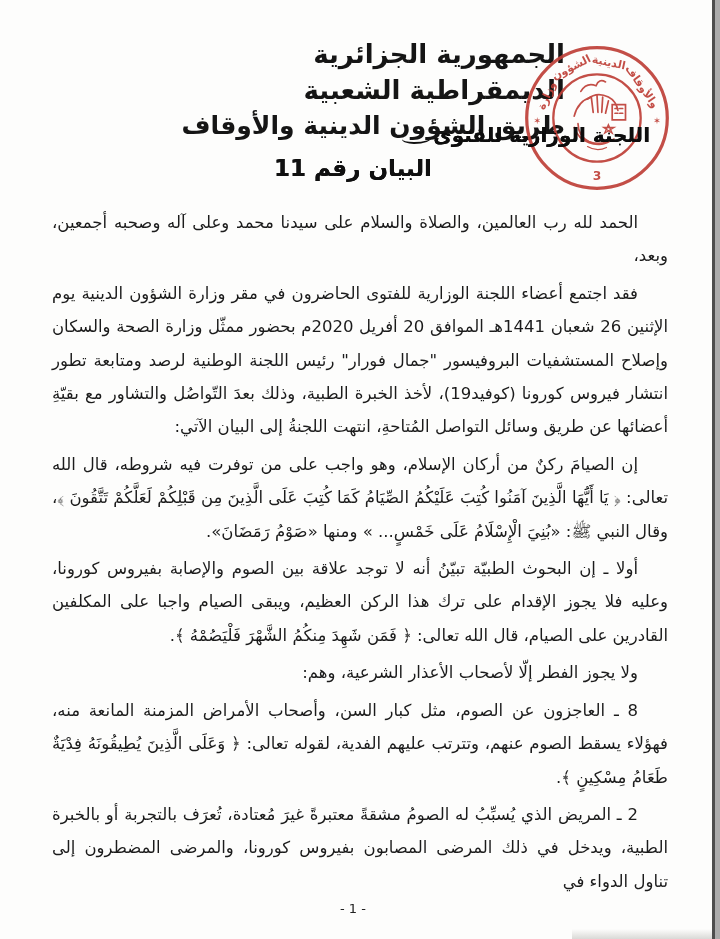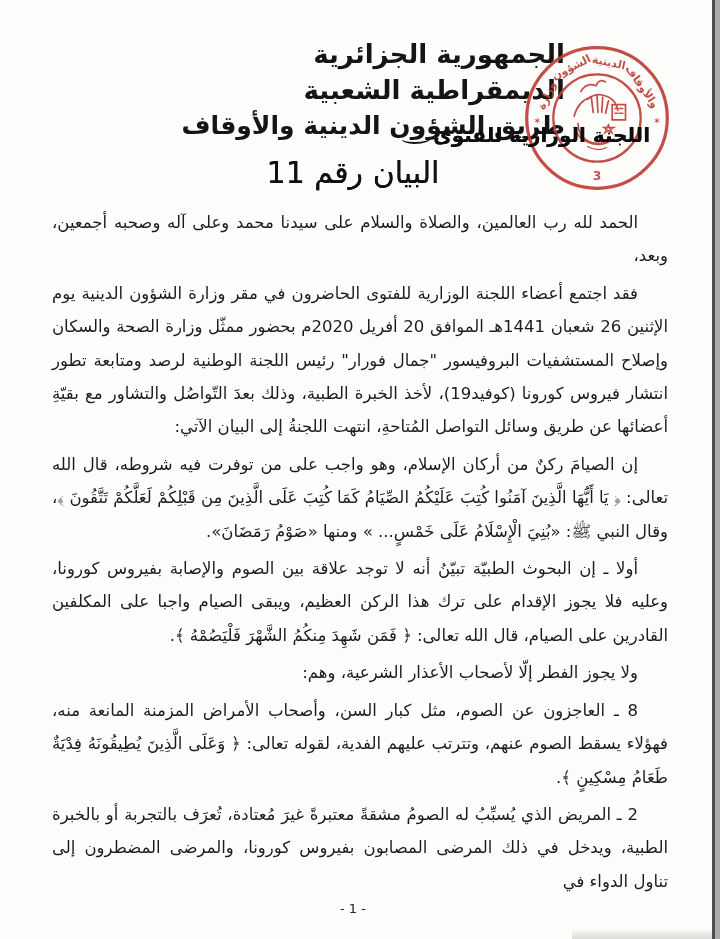--- a/index.html
+++ b/index.html
@@ -41,21 +41,21 @@
   .committee .swash{
     display:inline-block;width:30px;height:10px;margin-right:1px;
     border-bottom:2.6px solid #111;border-radius:0 0 60% 40%;
     transform:translateY(-3px);
   }
 
   
   .doc-title{
     position:absolute;top:155px;left:0;width:706px;
     text-align:center;direction:rtl;
-    font-size:30px;font-weight:normal;color:#101010;
+    font-size:23px;font-weight:bold;color:#101010;
     text-shadow:0 0 .5px #000;
   }
 
   
   .body-text{
     position:absolute;top:202px;right:52px;width:616px;
     direction:rtl;text-align:justify;
     font-size:16.5px;line-height:33.4px;color:#1b1b1b;
   }
   .body-text p{margin:4px 0 2px;text-indent:30px;}

